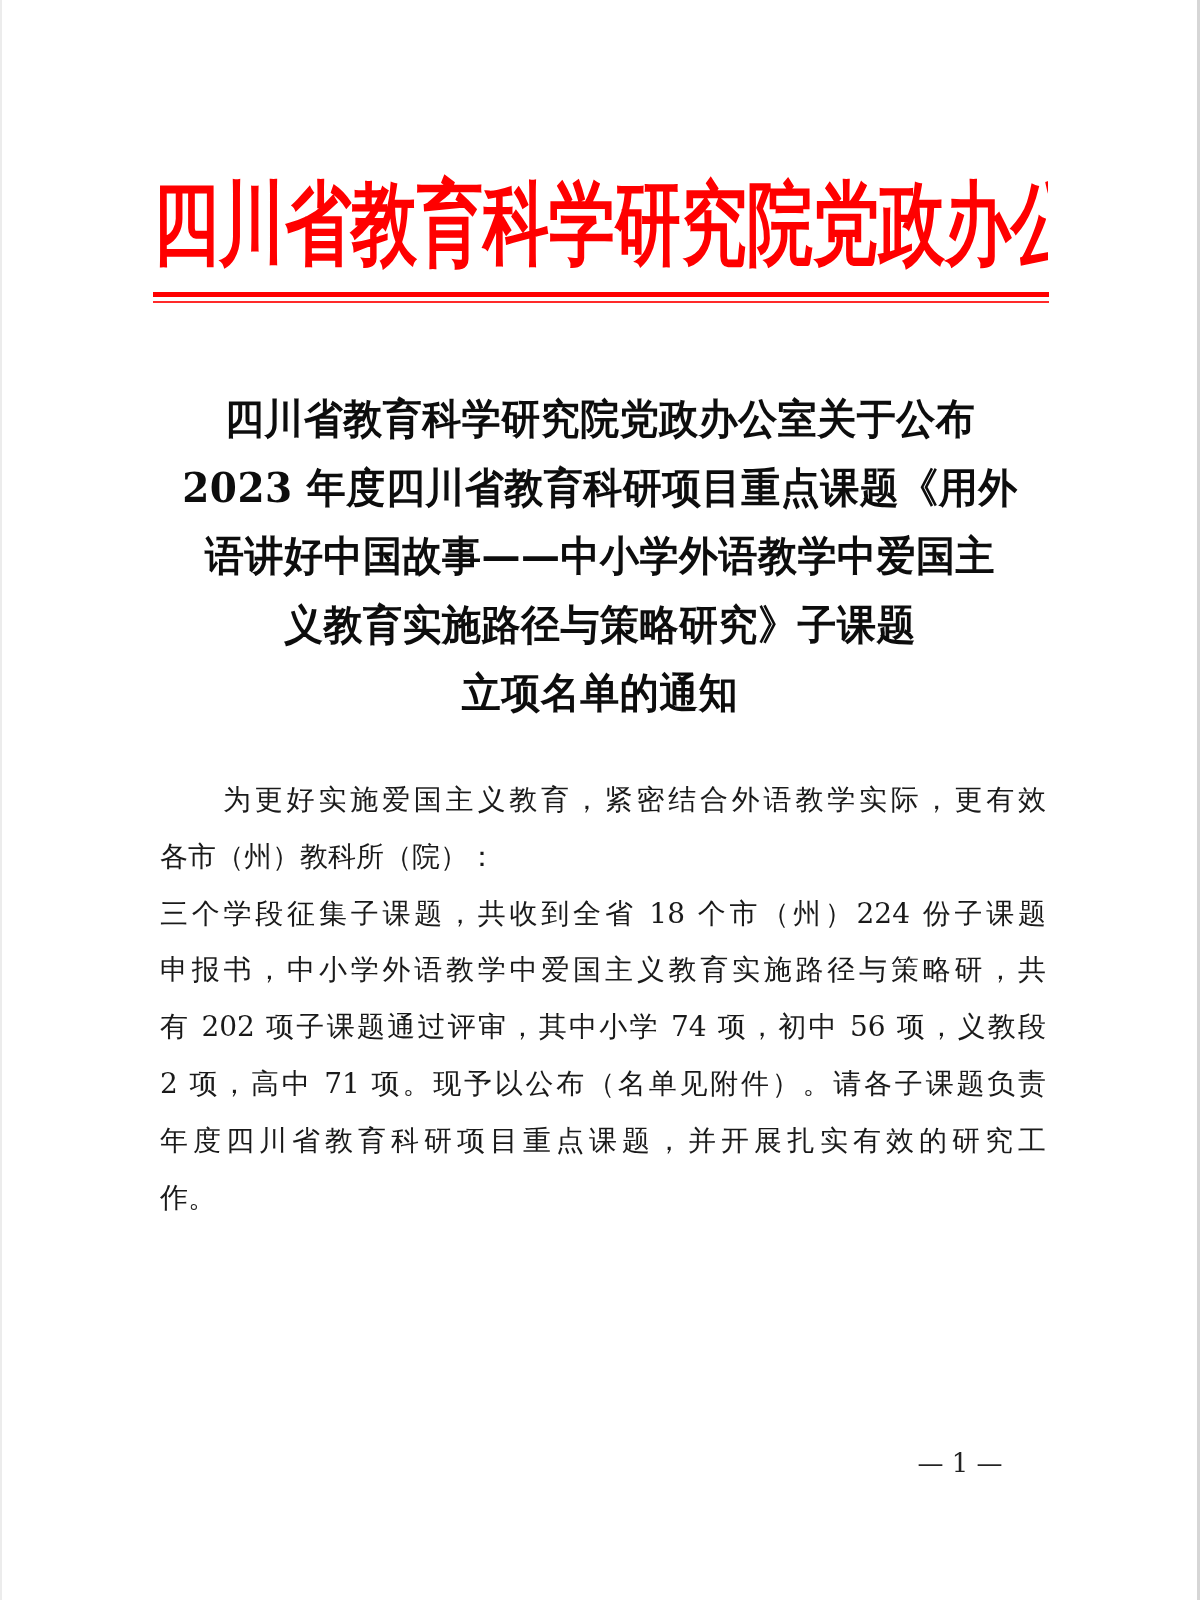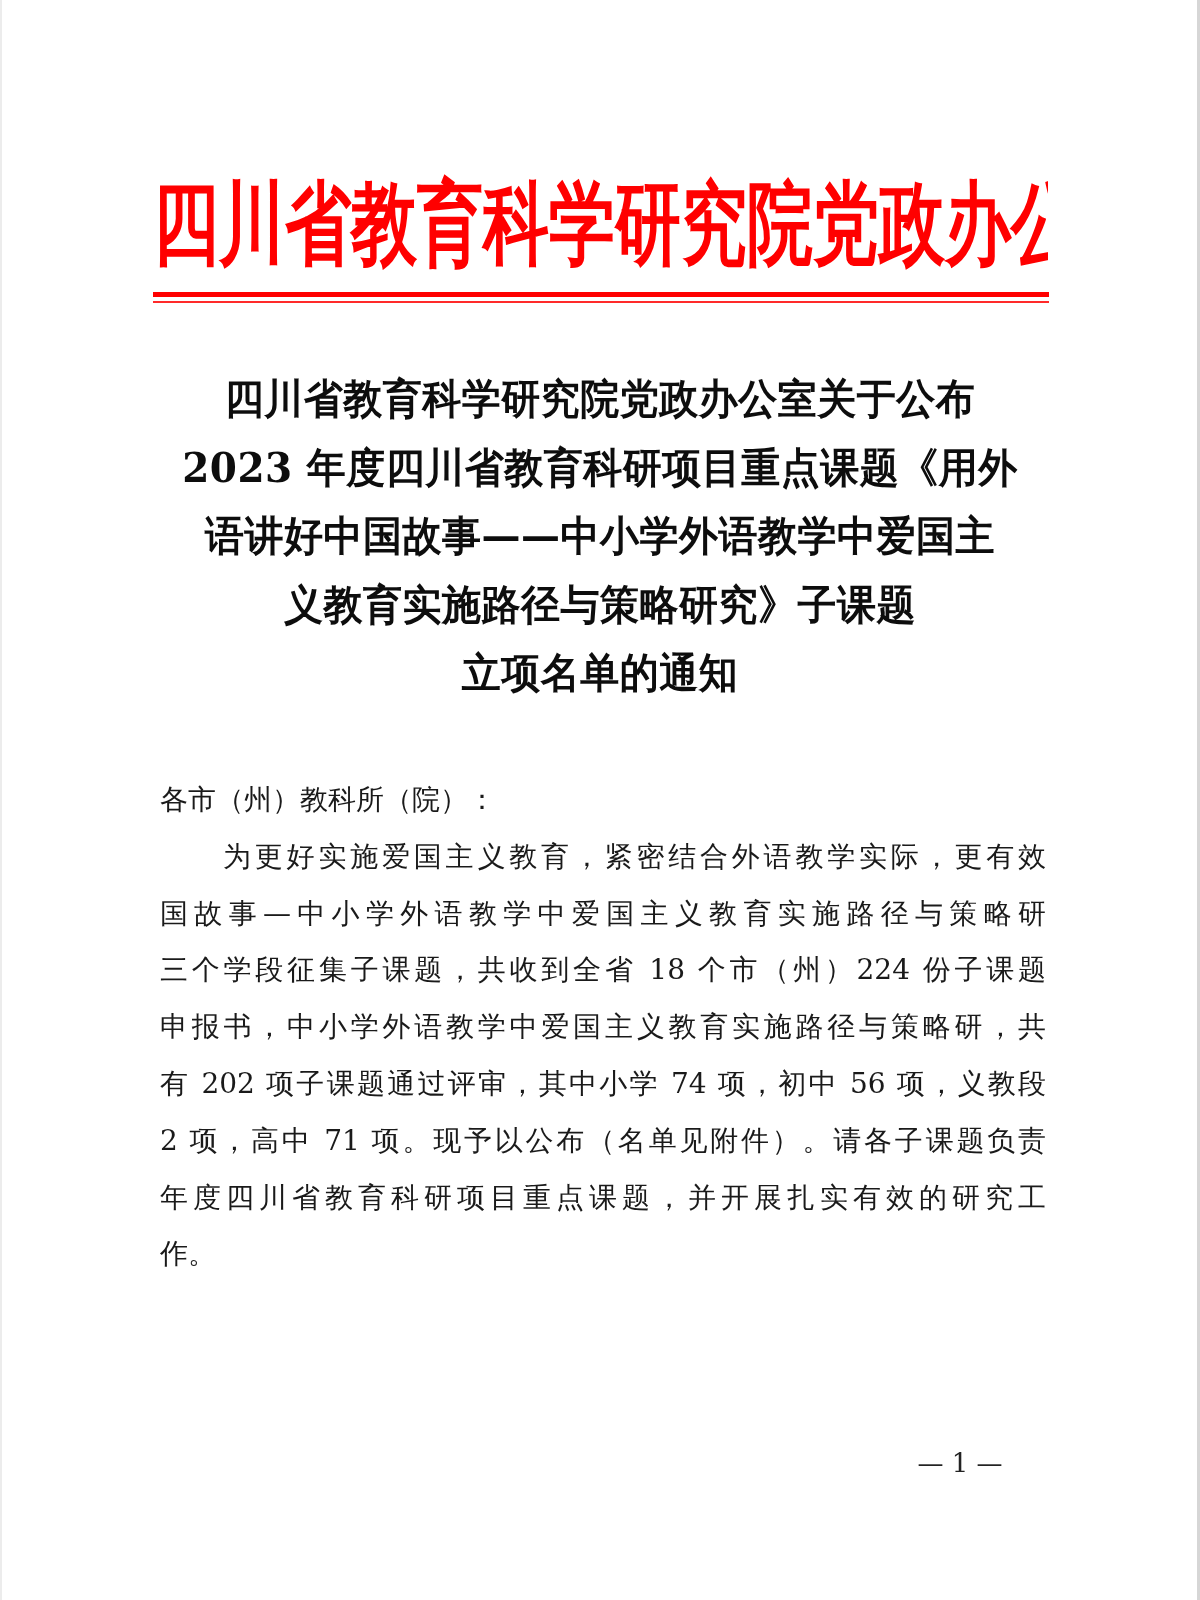--- a/index.html
+++ b/index.html
@@ -59,21 +59,21 @@
     .rule-thin {
       position: absolute;
       left: 153px; top: 301px;
       width: 896px; height: 2px;
       background: #ff2a2a;
     }
     
     .title {
       position: absolute;
       left: 150px;
-      top: 364px;
+      top: 384px;
       width: 900px;
       text-align: center;
       font-family: "DejaVu Serif", "Liberation Serif", serif;
       font-weight: bold;
       font-size: 39px;
       line-height: 68.5px;
       color: #0d0d0d;
       letter-spacing: 0.5px;
     }
     .title .line {
@@ -148,23 +148,22 @@
 
   <div class="title">
     <span class="line">四川省教育科学研究院党政办公室关于公布</span>
     <span class="line">2023 年度四川省教育科研项目重点课题《用外</span>
     <span class="line">语讲好中国故事——中小学外语教学中爱国主</span>
     <span class="line">义教育实施路径与策略研究》子课题</span>
     <span class="line">立项名单的通知</span>
   </div>
 
   <div class="body">
+    <span class="bline indent">为更好实施爱国主义教育，紧密结合外语教学实际，更有效</span>
     <span class="bline last">各市（州）教科所（院）：</span>
-    <span class="bline indent">为更好实施爱国主义教育，紧密结合外语教学实际，更有效</span>
-    <span class="bline">国故事—中小学外语教学中爱国主义教育实施路径与策略研</span>
     <span class="bline">三个学段征集子课题，共收到全省 18 个市（州）224 份子课题</span>
     <span class="bline">申报书，中小学外语教学中爱国主义教育实施路径与策略研，共</span>
     <span class="bline">有 202 项子课题通过评审，其中小学 74 项，初中 56 项，义教段</span>
     <span class="bline">2 项，高中 71 项。现予以公布（名单见附件）。请各子课题负责</span>
     <span class="bline">年度四川省教育科研项目重点课题，并开展扎实有效的研究工</span>
     <span class="bline last">作。</span>
   </div>
 
   <div class="page-number">— 1 —</div>
 

